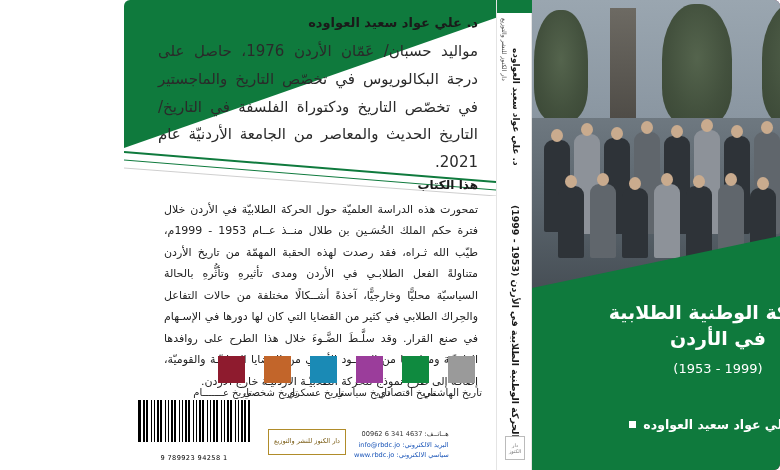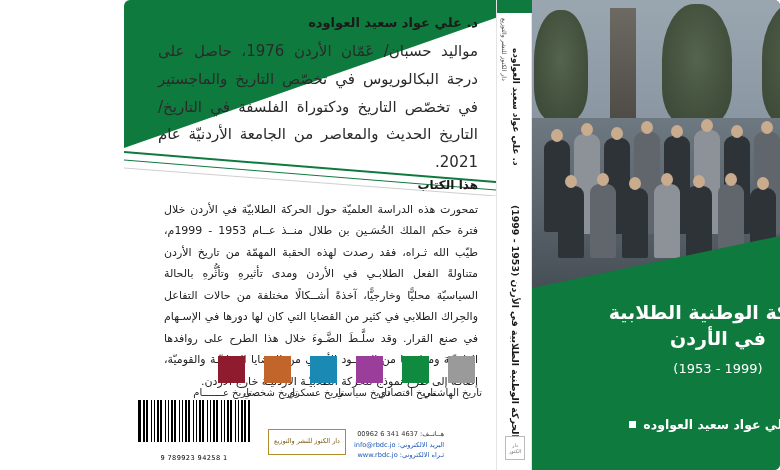--- a/index.html
+++ b/index.html
@@ -336,21 +336,21 @@
         <div class="swatch-label">تاريخ الهاشمي</div>
       </div>
     </div>
 
     <div class="pub-block">
       <div class="pub-logo-row">
         <div class="pub-logo">دار الكنوز للنشر والتوزيع</div>
         <div class="pub-contact">
           <div>هــاتــف: 4637 341 6 00962</div>
           <div class="blue">البريد الالكتروني: info@rbdc.jo</div>
-          <div class="blue">ثـراه الالكتروني: www.rbdc.jo</div>
+          <div class="blue">سياسي الالكتروني: www.rbdc.jo</div>
         </div>
       </div>
     </div>
 
     <div class="barcode-wrap">
       <div class="barcode"></div>
       <div class="barcode-num">9 789923 94258 1</div>
     </div>
   </div>
 

